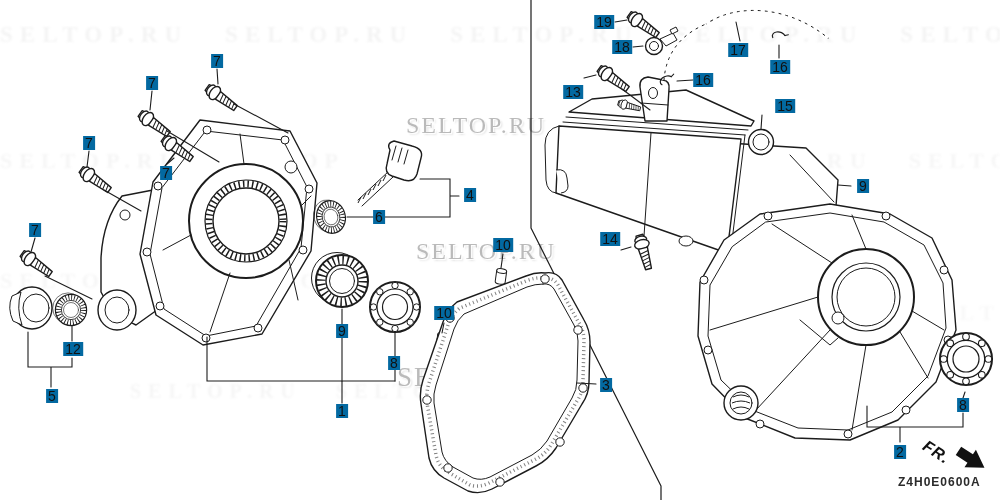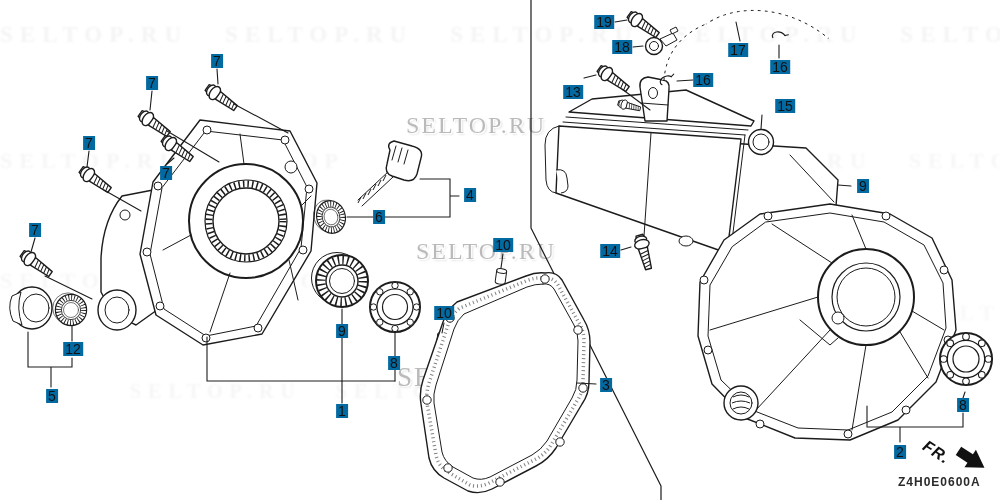--- a/index.html
+++ b/index.html
@@ -256,21 +256,21 @@
       <div class="part-label" style="left: 342px; top: 411px;">1</div>
       <div class="part-label" style="left: 606px; top: 385px;">3</div>
       <div class="part-label" style="left: 604px; top: 22px;">19</div>
       <div class="part-label" style="left: 622px; top: 47px;">18</div>
       <div class="part-label" style="left: 573px; top: 79px; margin-top: 13px;">13</div>
       <div class="part-label" style="left: 738px; top: 50px;">17</div>
       <div class="part-label" style="left: 780px; top: 67px;">16</div>
       <div class="part-label" style="left: 703px; top: 80px;">16</div>
       <div class="part-label" style="left: 785px; top: 106px;">15</div>
       <div class="part-label" style="left: 863px; top: 186px;">9</div>
-      <div class="part-label" style="left: 610px; top: 251px;">14</div>
+      <div class="part-label" style="left: 610px; top: 239px;">14</div>
       <div class="part-label" style="left: 900px; top: 452px;">2</div>
       <div class="part-label" style="left: 963px; top: 405px;">8</div>
     </div>
 
   <div id="fr-label">FR.</div>
 
   <div id="diagram-code">Z4H0E0600A</div>
 </div>
 
 </body></html>

